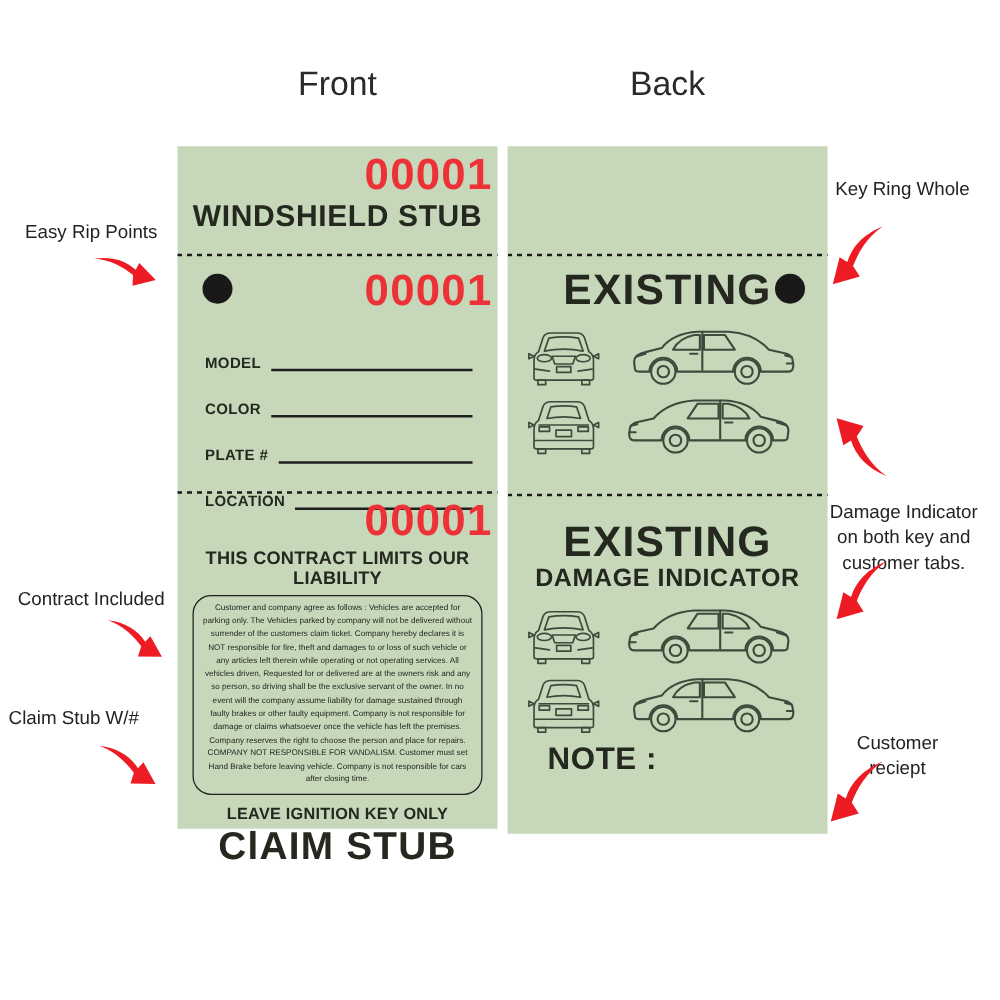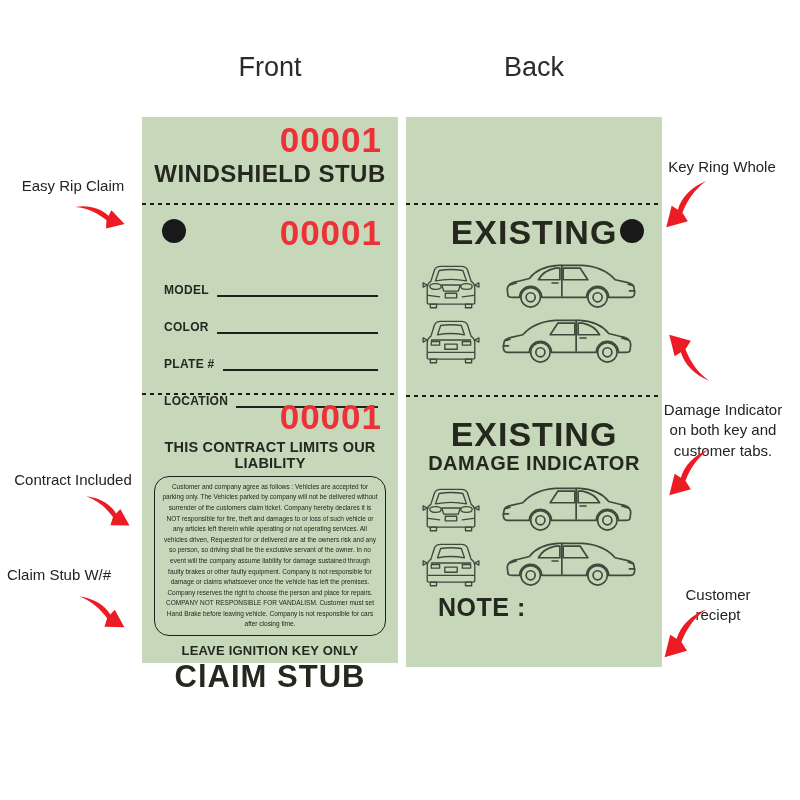--- a/index.html
+++ b/index.html
@@ -25,21 +25,21 @@
   .perf{height:2px;flex:0 0 2px;background-image:repeating-linear-gradient(90deg,#1c1c1c 0 4px,transparent 4px 8px);}
 
   .sec{position:relative;flex:0 0 auto;}
   .sec-windshield{height:86px;}
   .sec-key{height:188px;}
   .sec-claim{height:268px;}
   .sec-blank{height:86px;}
   .sec-notes{height:190px;}
   .sec-indicator{height:270px;}
 
-  .num{color:var(--red-number);font-weight:bold;font-size:35px;line-height:1.05;text-align:right;padding-right:16px;letter-spacing:1px;}
+  .num{color:var(--red-number);font-weight:bold;font-size:35px;line-height:1.05;text-align:right;padding-right:4px;letter-spacing:1px;}
   .sec-windshield .num{padding-top:5px;}
   .sec-key .num{padding-top:10px;}
   .sec-claim .num{padding-top:4px;}
 
   .ws-title{font-size:24px;font-weight:bold;text-align:center;letter-spacing:0.5px;margin-top:1px;}
 
   .hole{position:absolute;width:24px;height:24px;border-radius:50%;background:#191919;}
   .hole-left{left:20px;top:14px;}
   .hole-right{right:18px;top:14px;}
 
@@ -240,42 +240,42 @@
               <path d="M119,17 L119,35 L152,35 Q145,21 126,17 Z"></path>
             <path d="M116,13 L116,60 M122,40 L131,40"></path>
             <path d="M186,40 L196,43 M6,44 L14,42 M4,52 L12,52"></path>
           </svg>
         </div>
       </div>
       <div class="note-label">NOTE :</div>
     </div>
   </div>
 
-  <div class="ann" style="left:16px;top:176px;width:114px;">Easy Rip Claim</div>
+  <div class="ann" style="left:16px;top:176px;width:114px;">Easy Rip Points</div>
   <div class="arrow arr-dr30" style="left:66px;top:192px;width:72px;height:46px;">
     <svg viewBox="0 0 70 70">
         <path d="M6,4 C26,12 38,25 43,41 L51,36 L58,64 L30,56 L37,45 C31,30 22,15 6,4 Z"></path>
       </svg>
   </div>
 
   <div class="ann" style="left:12px;top:470px;width:122px;">Contract Included</div>
   <div class="arrow arr-dr15" style="left:76px;top:488px;width:68px;height:46px;">
     <svg viewBox="0 0 70 70">
         <path d="M6,4 C26,12 38,25 43,41 L51,36 L58,64 L30,56 L37,45 C31,30 22,15 6,4 Z"></path>
       </svg>
   </div>
 
   <div class="ann" style="left:0;top:565px;width:118px;">Claim Stub W/#</div>
   <div class="arrow arr-dr15" style="left:68px;top:588px;width:72px;height:48px;">
     <svg viewBox="0 0 70 70">
         <path d="M6,4 C26,12 38,25 43,41 L51,36 L58,64 L30,56 L37,45 C31,30 22,15 6,4 Z"></path>
       </svg>
   </div>
 
-  <div class="ann" style="left:666px;top:157px;width:112px;">Key Ring Whole</div>
+  <div class="ann" style="left:666px;top:142px;width:112px;">Key Ring Whole</div>
   <div class="arrow arr-dl" style="left:656px;top:178px;width:56px;height:54px;">
     <svg viewBox="0 0 70 70">
         <path d="M6,4 C26,12 38,25 43,41 L51,36 L58,64 L30,56 L37,45 C31,30 22,15 6,4 Z"></path>
       </svg>
   </div>
 
   <div class="arrow arr-ul" style="left:660px;top:328px;width:54px;height:58px;">
     <svg viewBox="0 0 70 70">
         <path d="M6,4 C26,12 38,25 43,41 L51,36 L58,64 L30,56 L37,45 C31,30 22,15 6,4 Z"></path>
       </svg>

